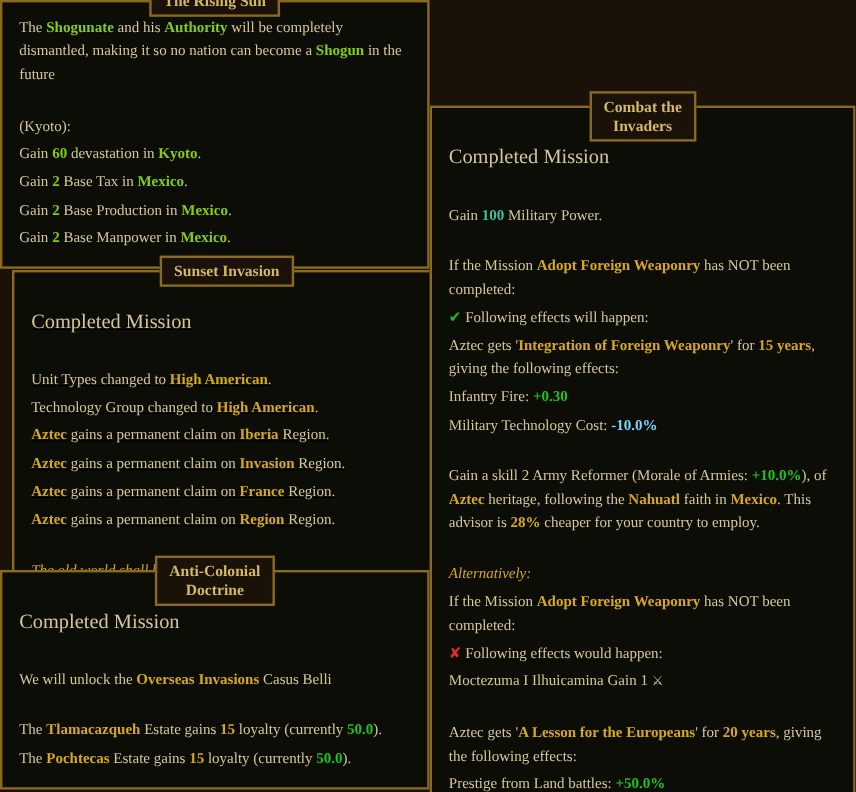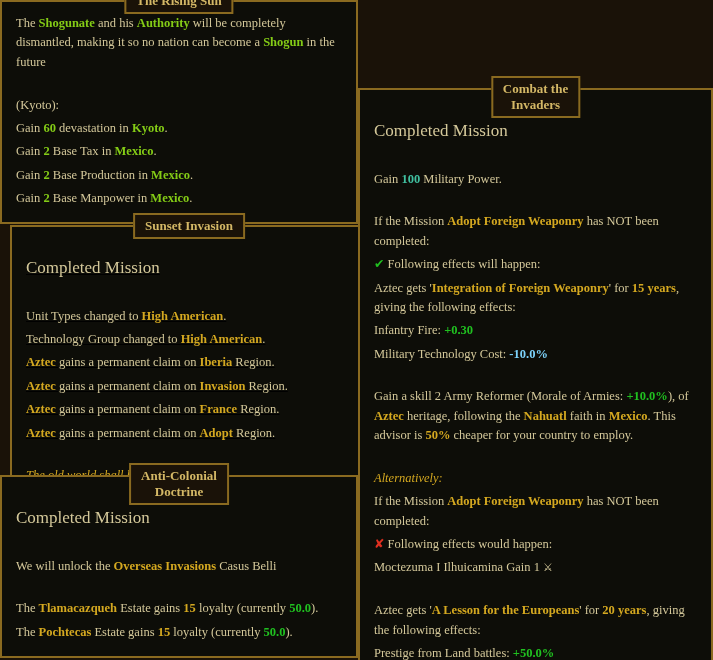--- a/index.html
+++ b/index.html
@@ -122,21 +122,21 @@
 <div class="panel" id="panel-sunset">
   <div class="panel-title">Sunset Invasion</div>
   <div class="panel-content">
     <p class="section-header">Completed Mission</p>
     <br>
     <p>Unit Types changed to <span class="text-gold">High American</span>.</p>
     <p>Technology Group changed to <span class="text-gold">High American</span>.</p>
     <p><span class="text-gold">Aztec</span> gains a permanent claim on <span class="text-gold">Iberia</span> Region.</p>
     <p><span class="text-gold">Aztec</span> gains a permanent claim on <span class="text-gold">Invasion</span> Region.</p>
     <p><span class="text-gold">Aztec</span> gains a permanent claim on <span class="text-gold">France</span> Region.</p>
-    <p><span class="text-gold">Aztec</span> gains a permanent claim on <span class="text-gold">Adopt</span> Region.</p>
+    <p><span class="text-gold">Aztec</span> gains a permanent claim on <span class="text-gold">Region</span> Region.</p>
     <br>
     <p class="italic-gold">The old world shall burn</p>
   </div>
 </div>
 
 <div class="panel" id="panel-anti-colonial">
   <div class="panel-title">Anti-Colonial<br>Doctrine</div>
   <div class="panel-content">
     <p class="section-header">Completed Mission</p>
     <br>
@@ -153,21 +153,21 @@
     <p class="section-header">Completed Mission</p>
     <br>
     <p>Gain <span class="text-teal">100</span> Military Power.</p>
     <br>
     <p>If the Mission <span class="text-gold">Adopt Foreign Weaponry</span> has NOT been completed:</p>
     <p><span class="check-mark">✔</span> Following effects will happen:</p>
     <p>Aztec gets '<span class="text-gold">Integration of Foreign Weaponry</span>' for <span class="text-gold">15 years</span>, giving the following effects:</p>
     <p>Infantry Fire: <span class="text-green">+0.30</span></p>
     <p>Military Technology Cost: <span class="text-red">-10.0%</span></p>
     <br>
-    <p>Gain a skill 2 Army Reformer (Morale of Armies: <span class="text-green">+10.0%</span>), of <span class="text-gold">Aztec</span> heritage, following the <span class="text-gold">Nahuatl</span> faith in <span class="text-gold">Mexico</span>. This advisor is <span class="text-gold">50%</span> cheaper for your country to employ.</p>
+    <p>Gain a skill 2 Army Reformer (Morale of Armies: <span class="text-green">+10.0%</span>), of <span class="text-gold">Aztec</span> heritage, following the <span class="text-gold">Nahuatl</span> faith in <span class="text-gold">Mexico</span>. This advisor is <span class="text-gold">28%</span> cheaper for your country to employ.</p>
     <br>
     <p class="italic-gold">Alternatively:</p>
     <p>If the Mission <span class="text-gold">Adopt Foreign Weaponry</span> has NOT been completed:</p>
     <p><span class="cross-mark">✘</span> Following effects would happen:</p>
     <p>Moctezuma I Ilhuicamina Gain 1 <span class="sword-icon">⚔</span></p>
     <br>
     <p>Aztec gets '<span class="text-gold">A Lesson for the Europeans</span>' for <span class="text-gold">20 years</span>, giving the following effects:</p>
     <p>Prestige from Land battles: <span class="text-green">+50.0%</span></p>
     
     

